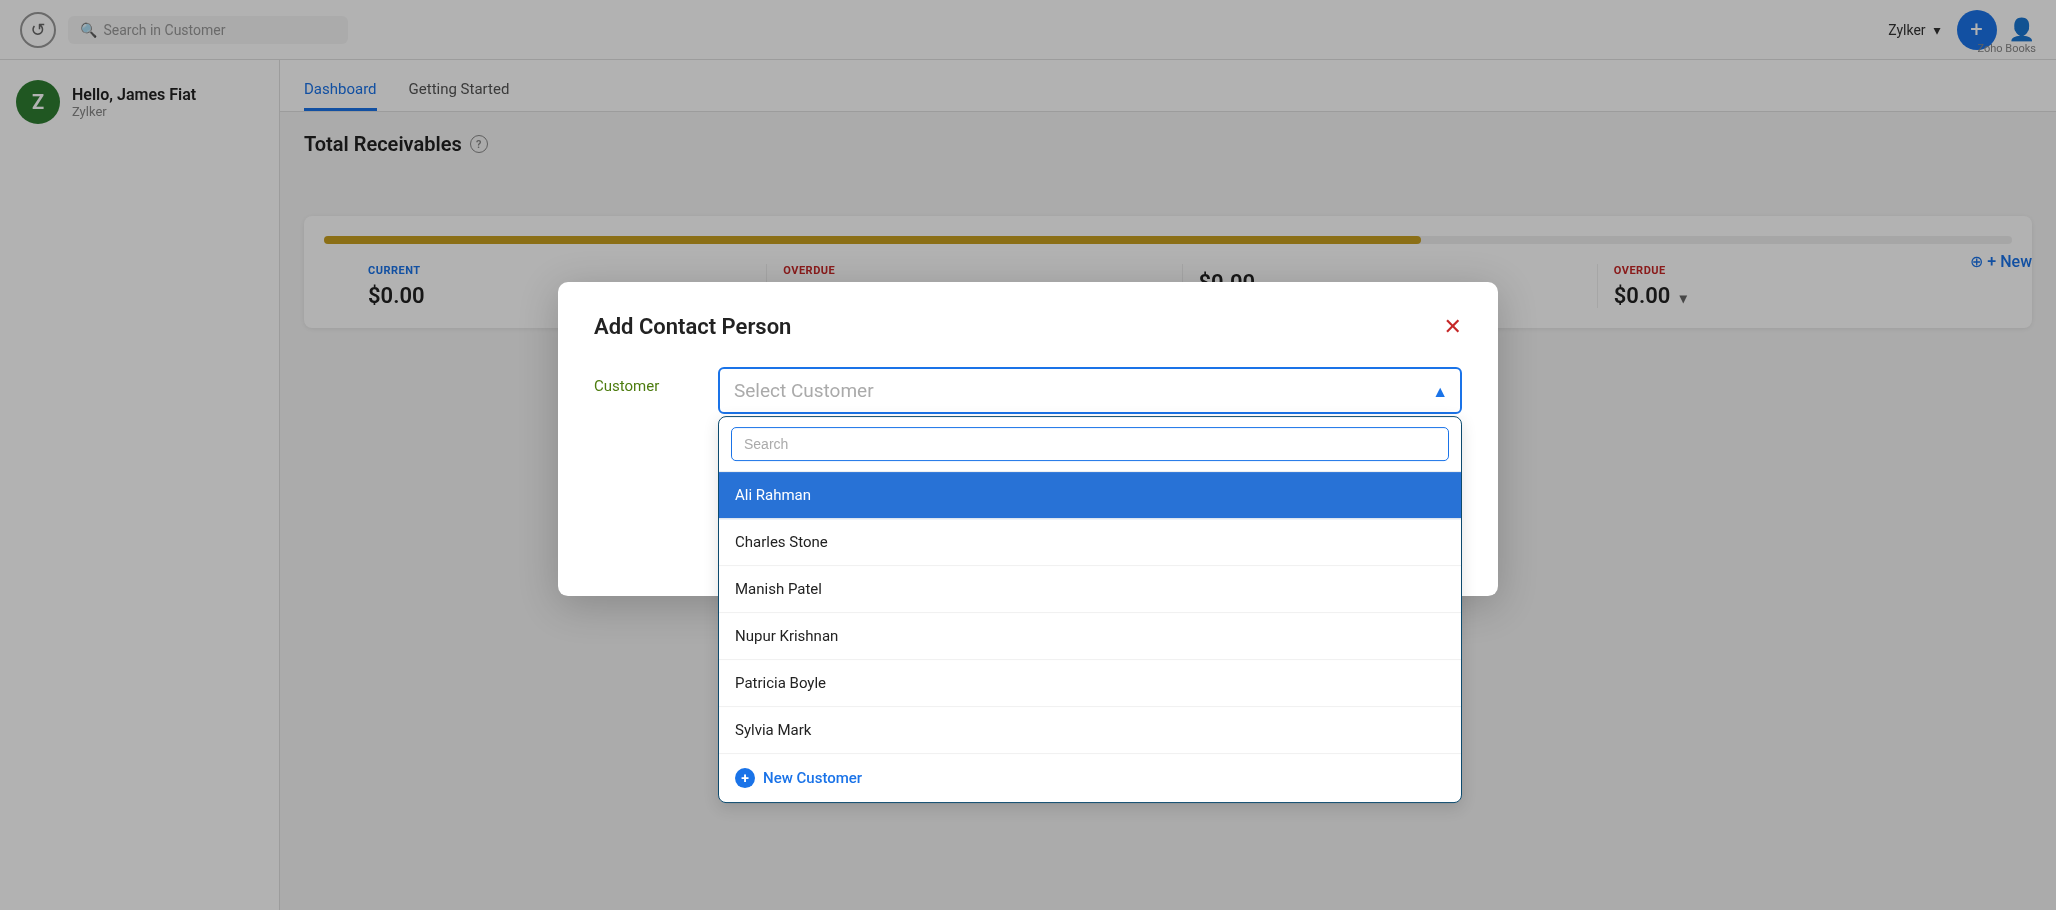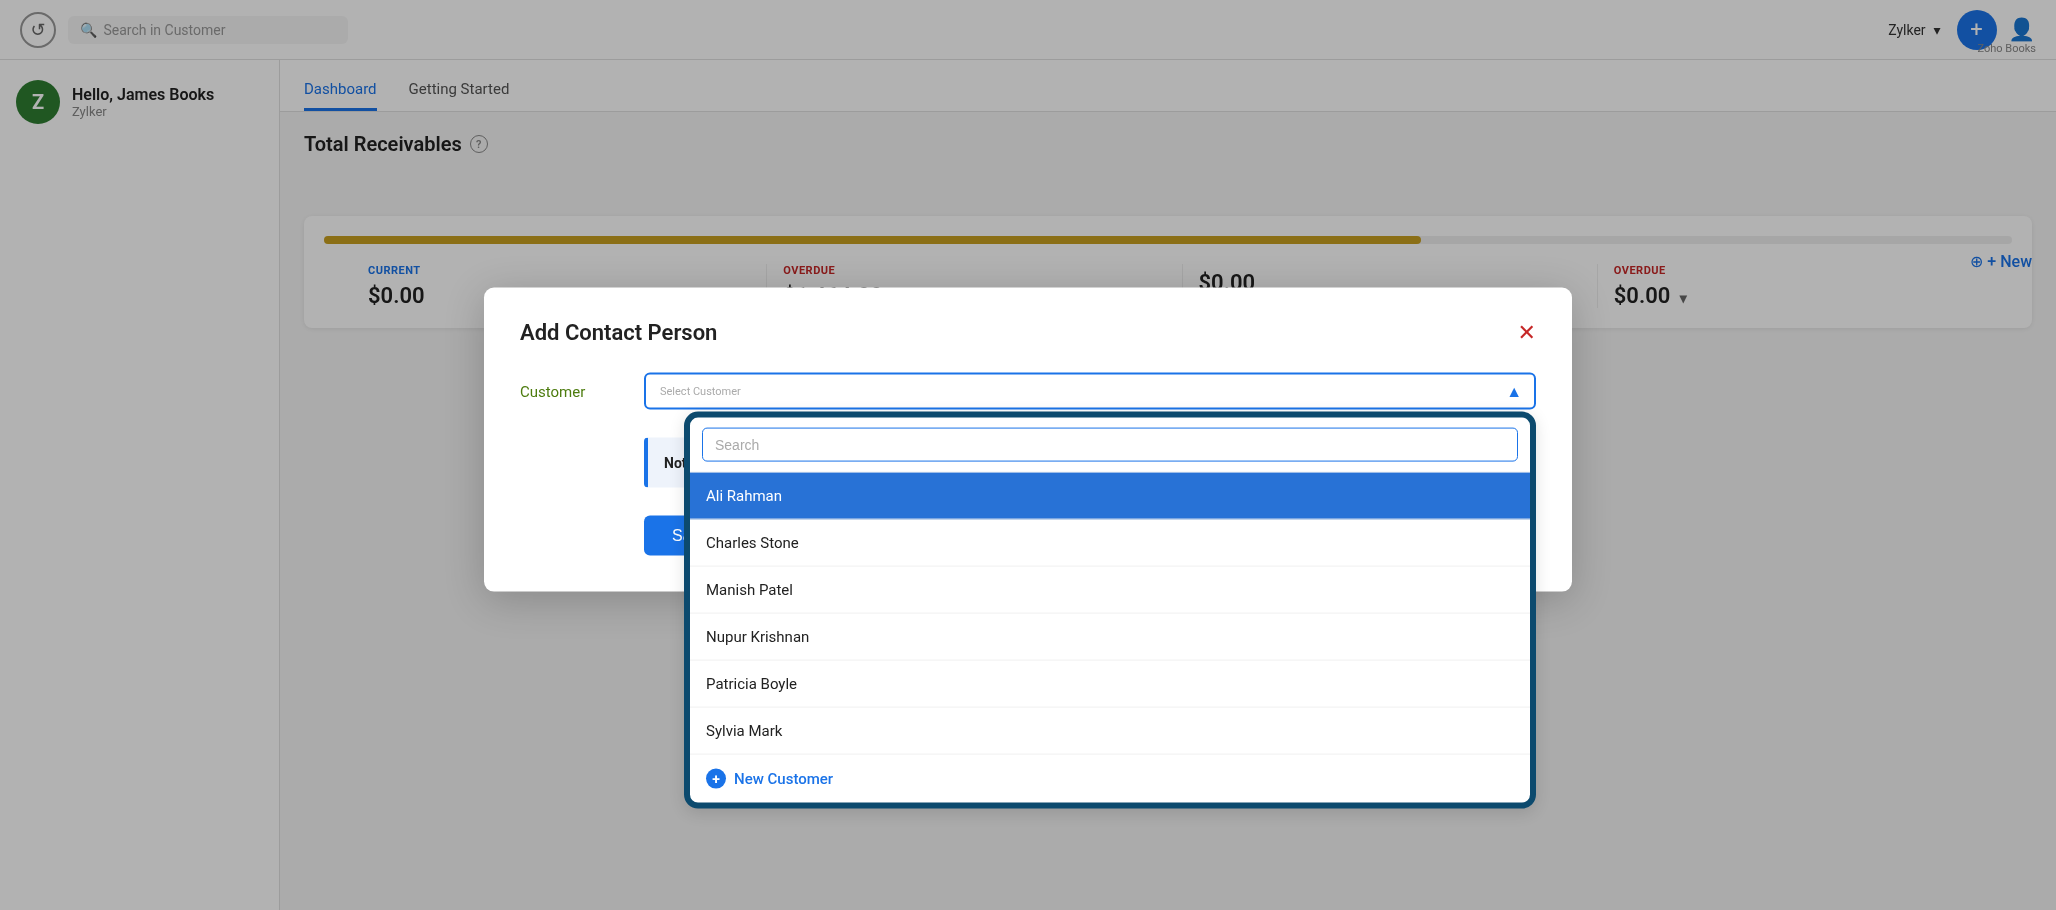--- a/index.html
+++ b/index.html
@@ -206,21 +206,21 @@
     }
 
     
     .modal {
       position: absolute;
       top: 50%; left: 50%;
       transform: translate(-50%, -55%);
       background: #fff;
       border-radius: 10px;
       box-shadow: 0 8px 40px rgba(0,0,0,0.2);
-      width: 1088px;
+      width: 940px;
       z-index: 200;
       padding: 32px 36px 36px;
     }
     .modal-header {
       display: flex; justify-content: space-between; align-items: center;
       margin-bottom: 28px;
     }
     .modal-title {
       font-size: 22px; font-weight: 600; color: #222;
     }
@@ -236,41 +236,40 @@
       font-size: 15px; color: #4d7c0f; padding-top: 10px; min-width: 100px;
     }
     .customer-select-wrapper {
       position: relative; flex: 1;
     }
     .customer-select-box {
       width: 100%;
       border: 2px solid #1a73e8;
       border-radius: 6px;
       padding: 10px 40px 10px 14px;
-      font-size: 11px; color: #aaa;
+      font-size: 19px; color: #aaa;
       cursor: pointer;
       background: #fff;
       display: flex; justify-content: space-between; align-items: center;
     }
     .select-chevron {
       position: absolute; right: 14px; top: 50%; transform: translateY(-50%);
       color: #1a73e8; font-size: 16px;
     }
 
     
     .dropdown-menu {
       position: absolute;
       top: calc(100% + 2px); left: 0; right: 0;
       background: #fff;
-      border: 6px solid #0c4a6e;
-      border-radius: 14px;
+      border: 1px solid #0c4a6e;
+      border-radius: 8px;
       box-shadow: 0 4px 16px rgba(0,0,0,0.12);
       z-index: 300;
       overflow: hidden;
-      margin-left: 40px;
     }
     .dropdown-search {
       padding: 10px 12px;
       border-bottom: 1px solid #eee;
     }
     .dropdown-search input {
       width: 100%;
       border: 1.5px solid #1a73e8;
       border-radius: 5px;
       padding: 8px 12px;
@@ -354,21 +353,21 @@
     </div>
     <div class="nav-app-name">Zoho Books</div>
   </div>
 
   <div class="sidebar-area">
     <div class="user-greeting">
       <div class="avatar">
         <span>Z</span>
       </div>
       <div class="greeting-text">
-        <div class="hello">Hello, James Books</div>
+        <div class="hello">Hello, James Fiat</div>
         <div class="org">Zylker</div>
       </div>
     </div>
   </div>
 
   <div class="tab-bar">
     <div class="tab-item active">
       <span>Dashboard</span>
     </div>
     <div class="tab-item">

